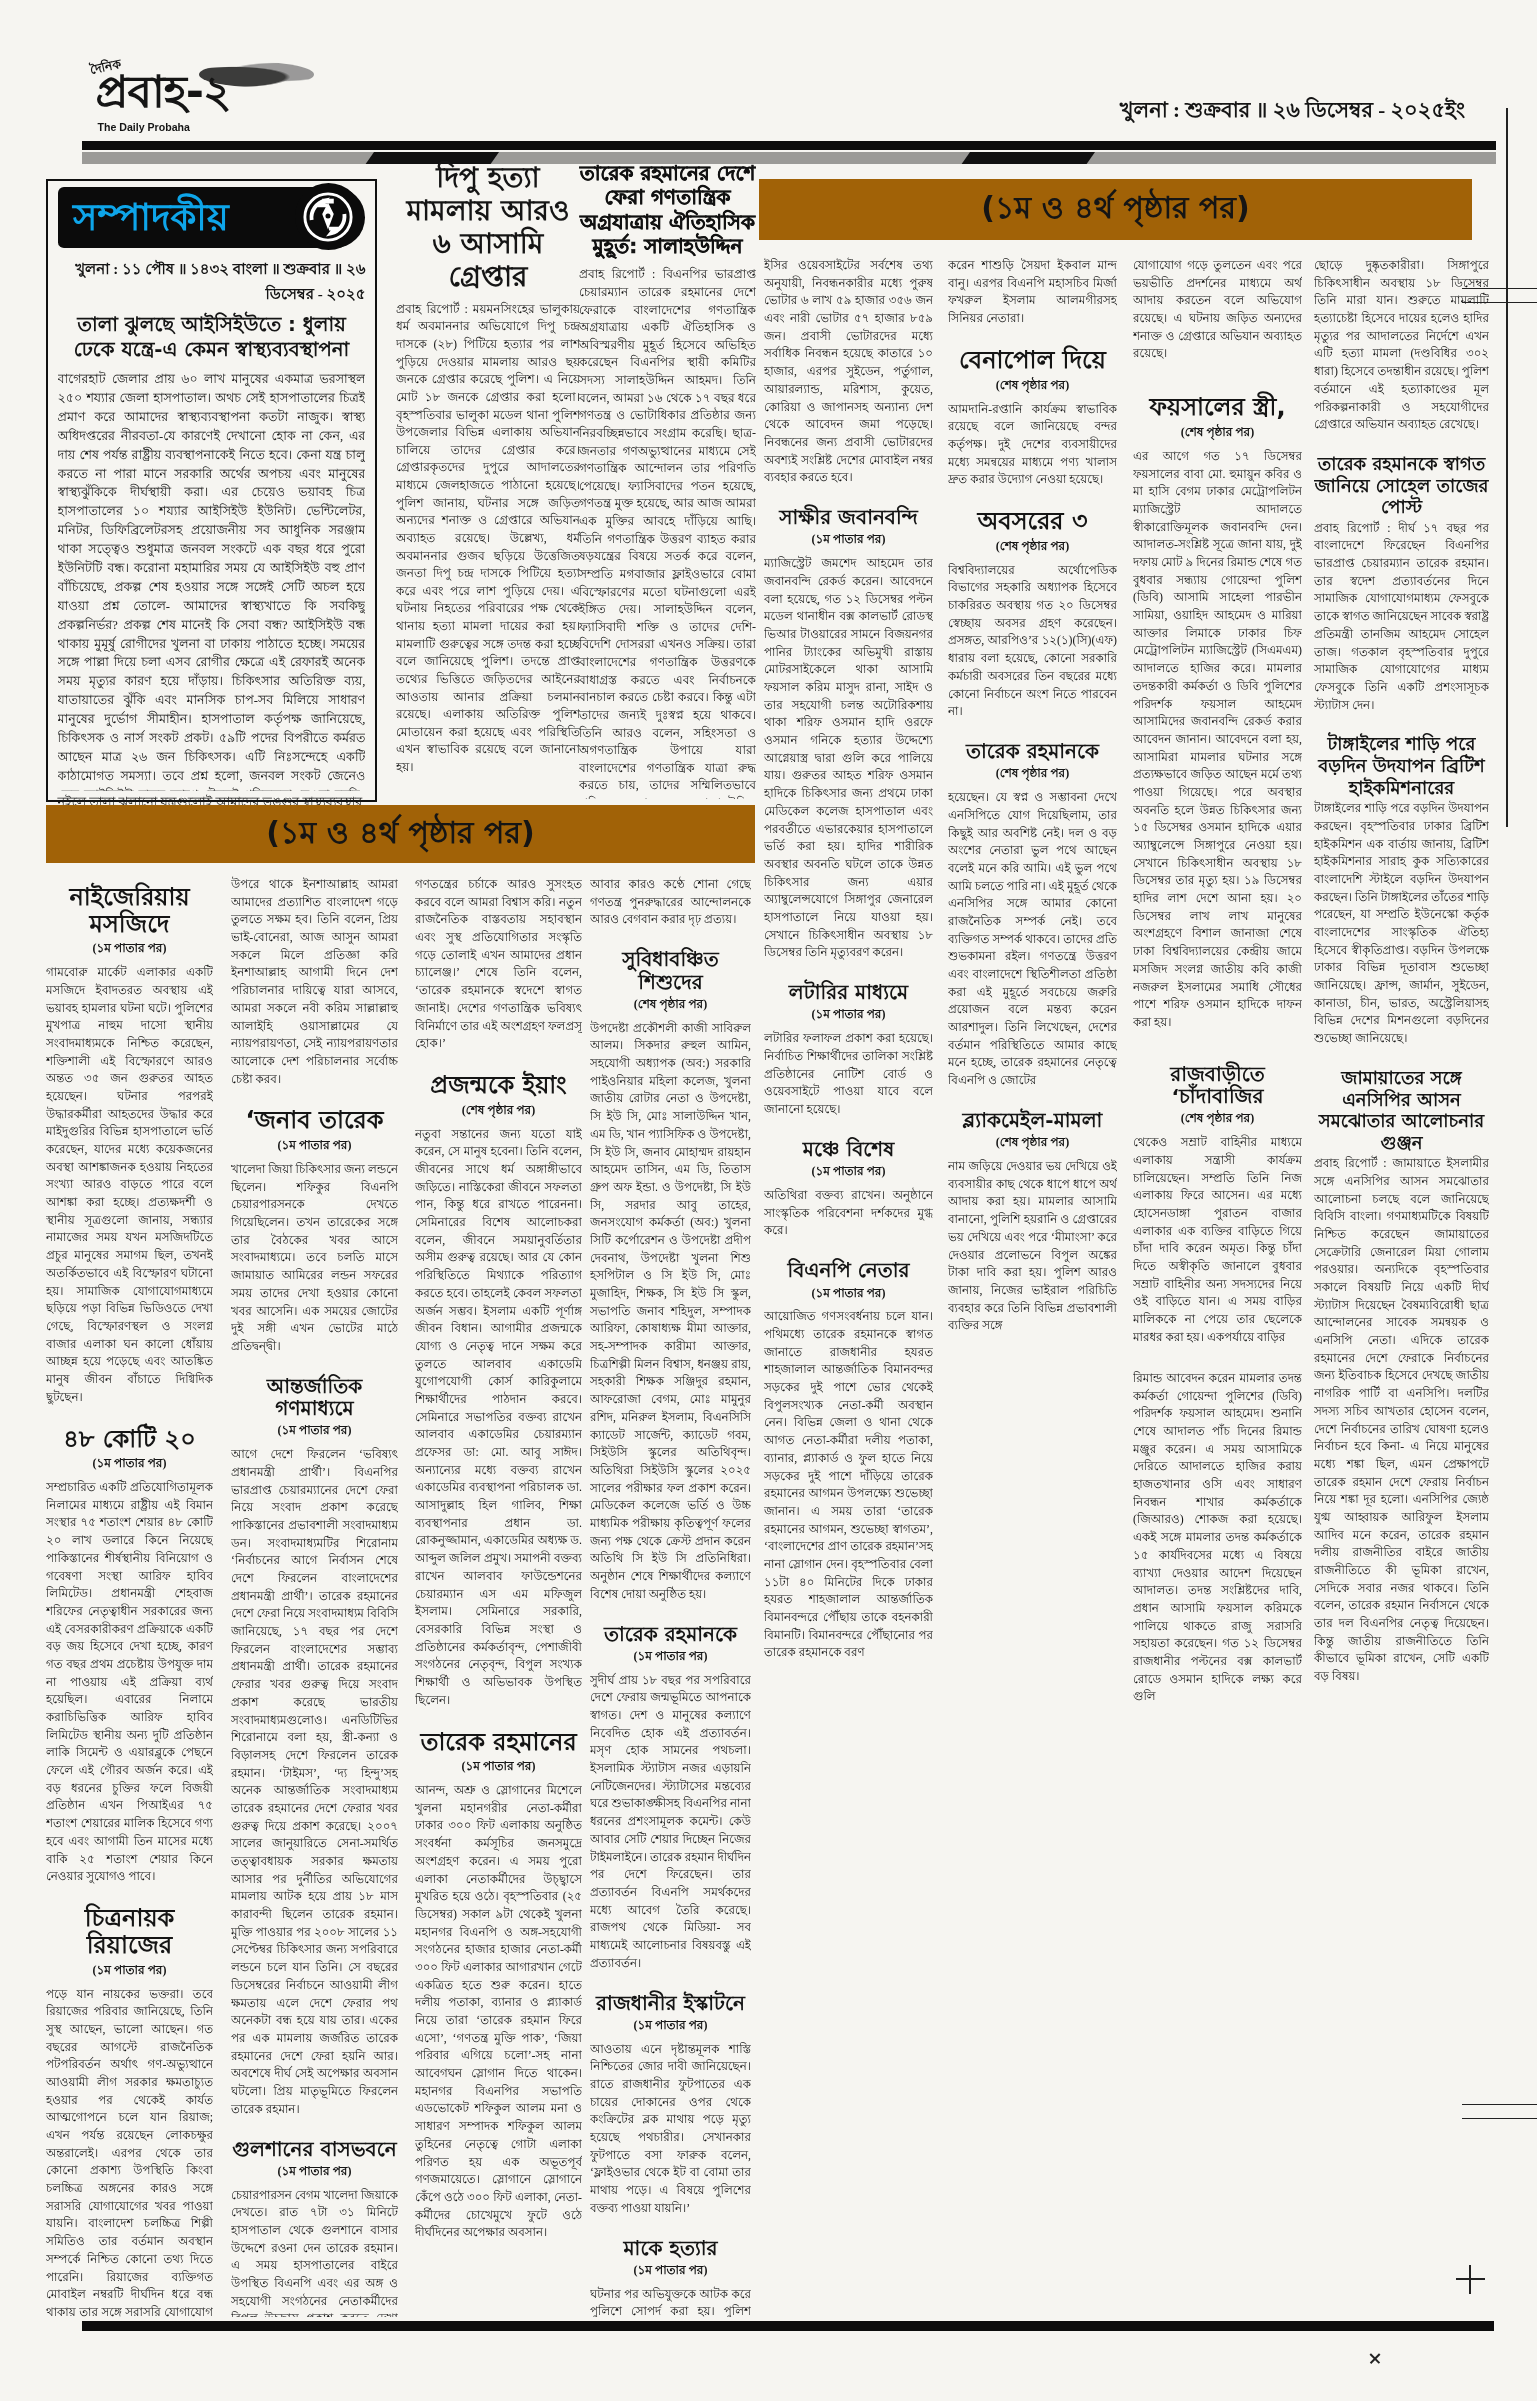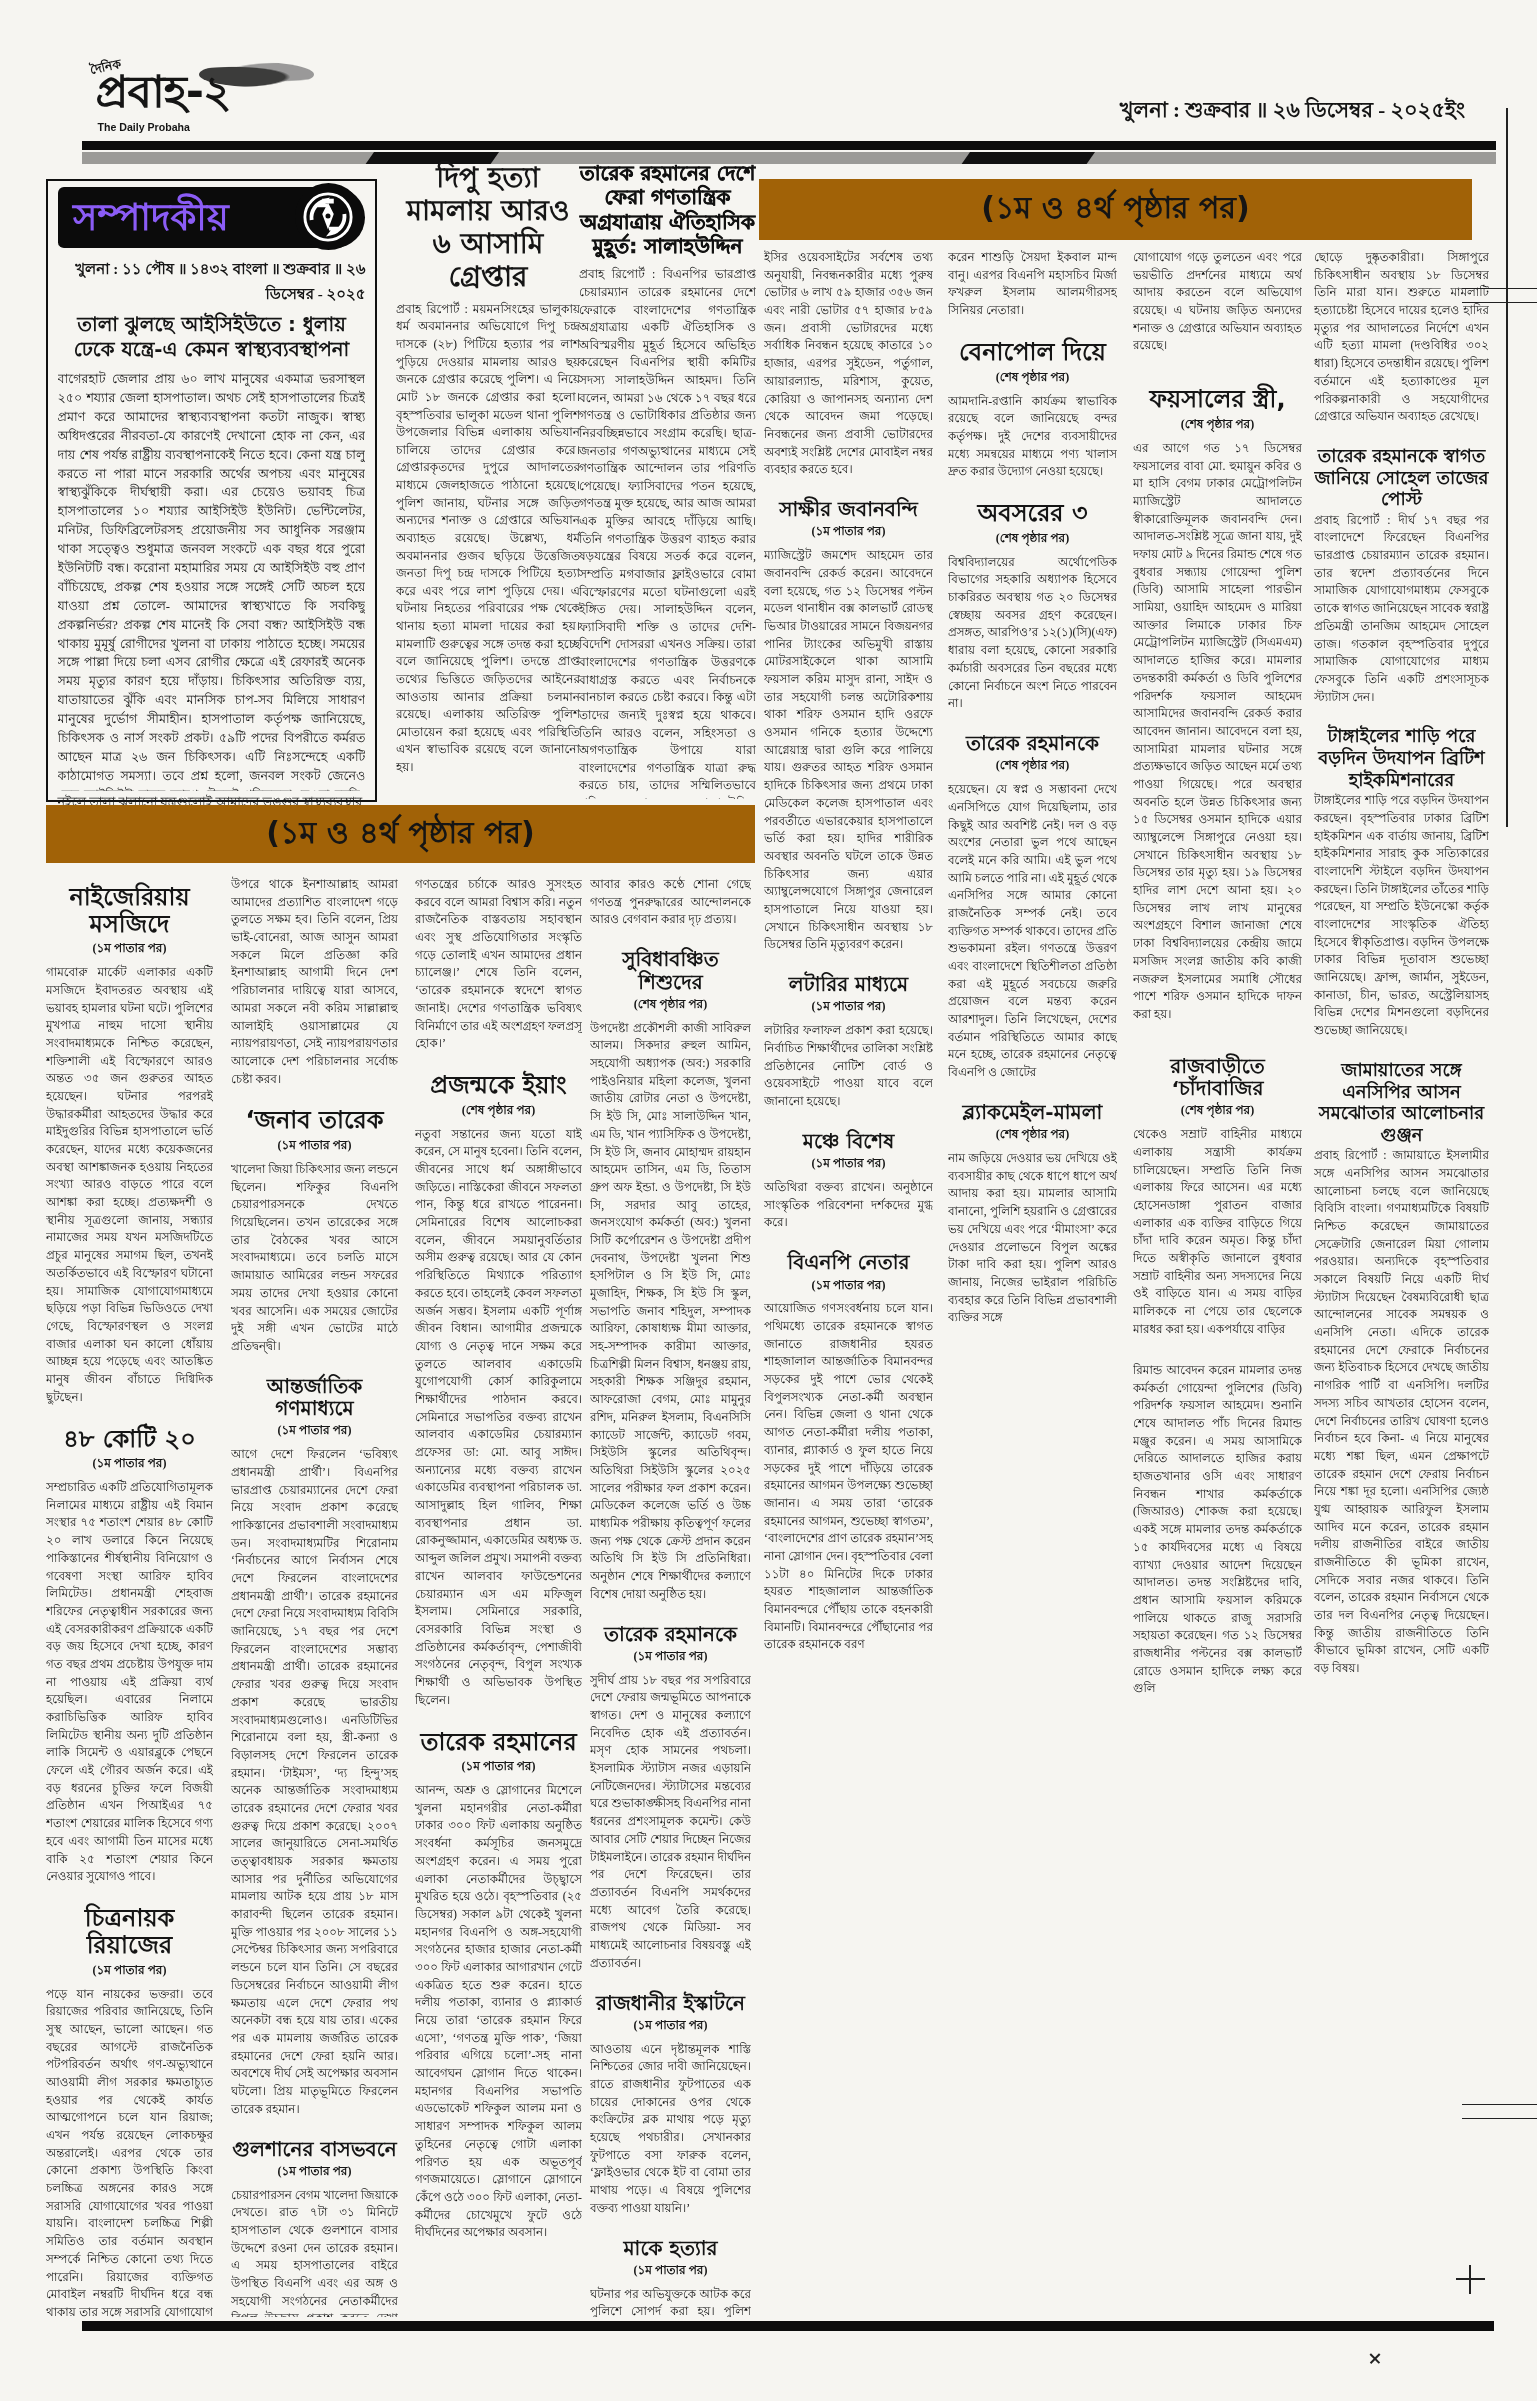--- a/index.html
+++ b/index.html
@@ -19,21 +19,21 @@
   .page-dateline{position:absolute;right:72px;top:94px;font-size:21px;font-weight:bold;}
   .rule-black{position:absolute;left:82px;top:141px;width:1414px;height:8.6px;background:#0d0d0d;}
   .rule-gray{position:absolute;left:82px;top:152px;width:1414px;height:11.5px;background:#9b9a97;overflow:hidden;}
   .notch{position:absolute;top:0;width:125px;height:11.5px;background:#111;transform:skewX(-35deg);}
   .notch.n1{left:288px;} .notch.n2{left:884px;}
   
   .editorial{position:absolute;left:46px;top:179px;width:331px;height:623px;border:2.9px solid #111;
              background:#f6f5f1;padding:5.8px 9.6px;box-sizing:border-box;}
   .ed-banner{position:relative;height:61px;background:#0b0b0b;border-radius:7.7px 40px 40px 7.7px;
              display:flex;align-items:center;padding-left:15.4px;box-sizing:border-box;}
-  .ed-banner-label{color:#8b5cf6;font-size:37px;font-weight:900;line-height:1;
+  .ed-banner-label{color:#0ea5e9;font-size:37px;font-weight:900;line-height:1;
                    font-family:"DejaVu Sans","Liberation Sans",sans-serif;}
   .ed-icon{position:absolute;right:3.8px;top:-3.8px;width:67px;height:67px;border-radius:50%;
            background:#0b0b0b;display:flex;align-items:center;justify-content:center;}
   .ed-dateline{text-align:right;font-weight:bold;font-size:15px;margin:9.6px 0 5.8px;}
   .ed-headline{text-align:center;font-weight:900;font-size:19.7px;line-height:1.25;margin-bottom:7.7px;
                font-family:"DejaVu Sans","Liberation Sans",sans-serif;}
   .ed-body{font-size:12.6px;line-height:1.5;text-align:justify;height:421px;overflow:hidden;}
   .ed-close{font-size:12.6px;margin-top:1.9px;}
   
   .lead{position:absolute;top:161px;overflow:hidden;}
@@ -45,21 +45,21 @@
            font-family:"DejaVu Sans","Liberation Sans",sans-serif;-webkit-text-stroke:0.4px #111;}
   .lead-body{font-size:12px;line-height:1.47;text-align:justify;}
   
   .sec-banner{position:absolute;background:#a16207;display:flex;align-items:center;justify-content:center;
               font-size:30px;font-weight:900;font-family:"DejaVu Sans","Liberation Sans",sans-serif;}
   .sec-right{left:759px;top:179px;width:713px;height:61px;}
   .sec-left{left:46px;top:805px;width:709px;height:58px;}
   
   .col{position:absolute;overflow:hidden;display:flex;flex-direction:column;}
   .colL{top:876px;height:1441px;width:167px;}
-  .colR{top:249px;height:2060px;width:169px;}
+  .colR{top:257px;height:2060px;width:169px;}
   .c1{left:46px;} .c2{left:231px;} .c3{left:415px;} .c4{left:590px;width:161px;}
   .c5{left:764px;} .c6{left:948px;} .c7{left:1133px;gap:12px;} .c8{left:1314px;width:175px;}
   .story{margin-bottom:11.5px;}
   .h2{font-weight:900;text-align:center;font-size:24px;line-height:1.12;margin:7.7px 0 1.9px;
       font-family:"DejaVu Sans","Liberation Sans",sans-serif;}
   .h2.md{font-size:20px;} .h2.sm{font-size:18px;line-height:1.2;}
   .cont{text-align:center;font-weight:bold;font-size:12px;margin-bottom:4.8px;}
   .body{font-size:11.8px;line-height:1.5;text-align:justify;}
   
   .bottom-rule{position:absolute;left:82px;top:2321px;width:1412px;height:9.6px;background:#0d0d0d;}

